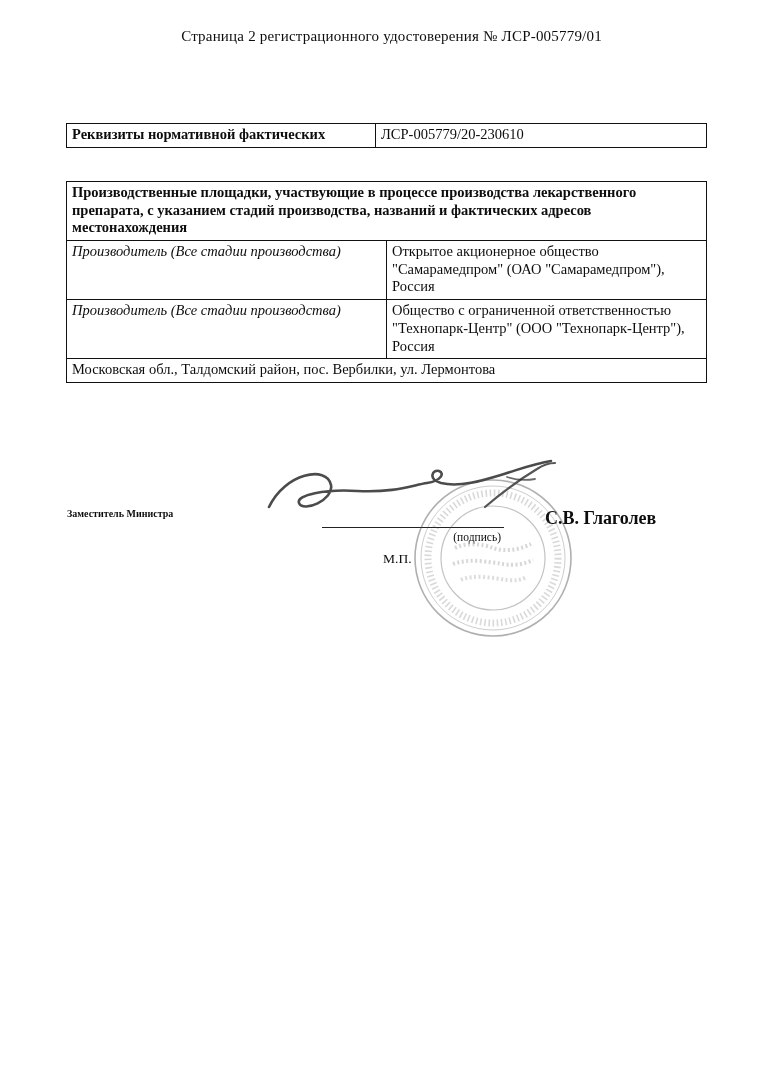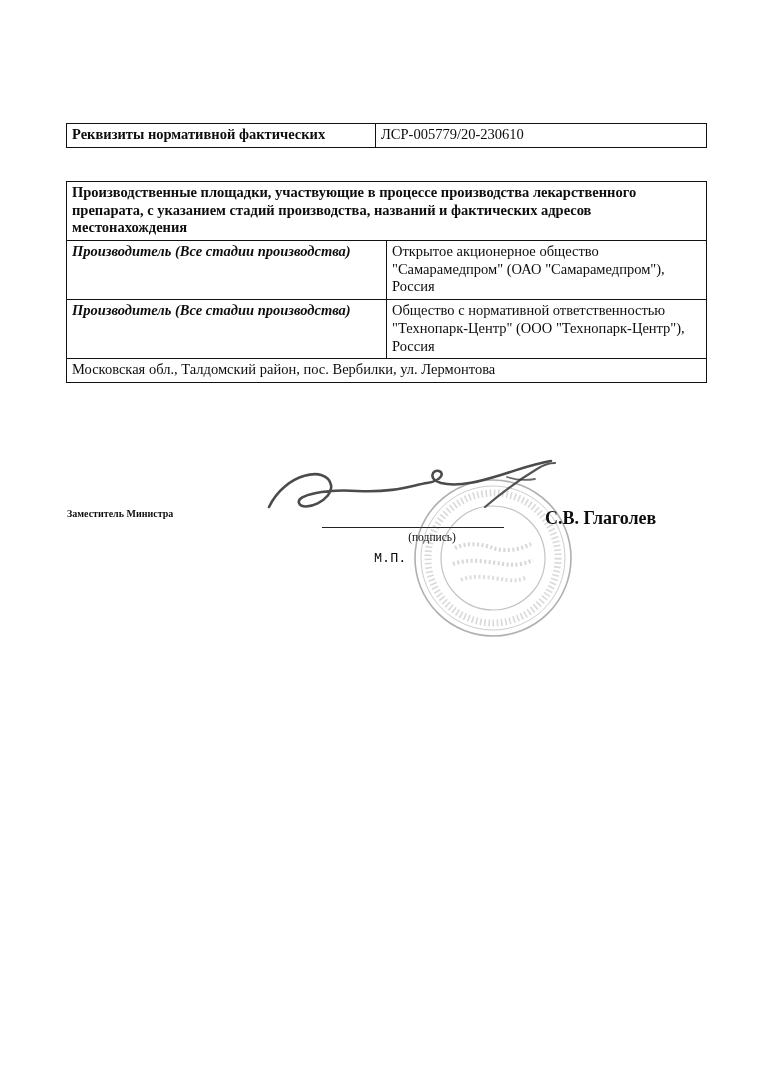--- a/index.html
+++ b/index.html
@@ -46,21 +46,21 @@
   .table1 .t1-label { width: 298px; font-weight: bold; }
   .table1 .t1-value { }
   .table2 {
     position: absolute;
     top: 181px;
     left: 66px;
     width: 641px;
     border-radius: 30px;
   }
   .t2-title { font-weight: bold; }
-  .t2-role { width: 358px; font-weight: bold; font-style: italic; }
+  .t2-role { width: 358px; font-weight: normal; font-style: italic; }
   .t2-company { }
   .t2-addr { white-space: pre-line; }
   .sig-left {
     position: absolute;
     top: 508px;
     left: 67px;
     font-size: 10px;
     font-weight: bold;
   }
   .sig-right {
@@ -73,31 +73,30 @@
   .sig-line {
     position: absolute;
     top: 527px;
     left: 322px;
     width: 182px;
     border-top: 1.3px solid #222;
   }
   .sig-caption {
     position: absolute;
     top: 531px;
-    left: 341px;
+    left: 319px;
     width: 182px;
-    text-align: center;
+    text-align: right;
     font-size: 11.5px;
   }
   .stamp-caption {
     position: absolute;
     top: 551px;
-    left: 374px;
+    left: 383px;
     font-size: 13.5px;
-    font-family: Liberation Mono, monospace;
   }
   .signature-svg {
     position: absolute;
     top: 455px;
     left: 255px;
     width: 310px;
     height: 80px;
   }
   .stamp-svg {
     position: absolute;
@@ -106,20 +105,21 @@
     width: 172px;
     height: 172px;
     opacity: 0.55;
   }
 </style>
 </head>
 <body>
 
 <div class="page">
 
+  <div class="doc-header">Страница 2 регистрационного удостоверения № ЛСР-005779/01</div>
 
   <table class="table1">
     <tbody>
         <tr>
       <td class="t1-label">Реквизиты нормативной фактических</td>
       <td class="t1-value">ЛСР-005779/20-230610</td>
     </tr>
   </tbody>
     </table>
 
@@ -127,21 +127,21 @@
     <tbody>
         <tr>
       <td colspan="2" class="t2-title">Производственные площадки, участвующие в процессе производства лекарственного препарата, с указанием стадий производства, названий и фактических адресов местонахождения</td>
     </tr>
     <tr>
       <td class="t2-role">Производитель (Все стадии производства)</td>
       <td class="t2-company">Открытое акционерное общество "Самарамедпром" (ОАО "Самарамедпром"), Россия</td>
     </tr>
     <tr>
       <td class="t2-role">Производитель (Все стадии производства)</td>
-      <td class="t2-company">Общество с нормативной ответственностью "Технопарк-Центр" (ООО "Технопарк-Центр"), Россия</td>
+      <td class="t2-company">Общество с ограниченной ответственностью "Технопарк-Центр" (ООО "Технопарк-Центр"), Россия</td>
     </tr>
     <tr>
       <td colspan="2" class="t2-addr">Московская обл., Талдомский район, пос. Вербилки, ул. Лермонтова</td>
     </tr>
   </tbody>
     </table>
 
   <div class="sig-left">Заместитель Министра</div>
 
   <svg class="signature-svg" viewBox="0 0 310 80" fill="none" xmlns="http://www.w3.org/2000/svg">

